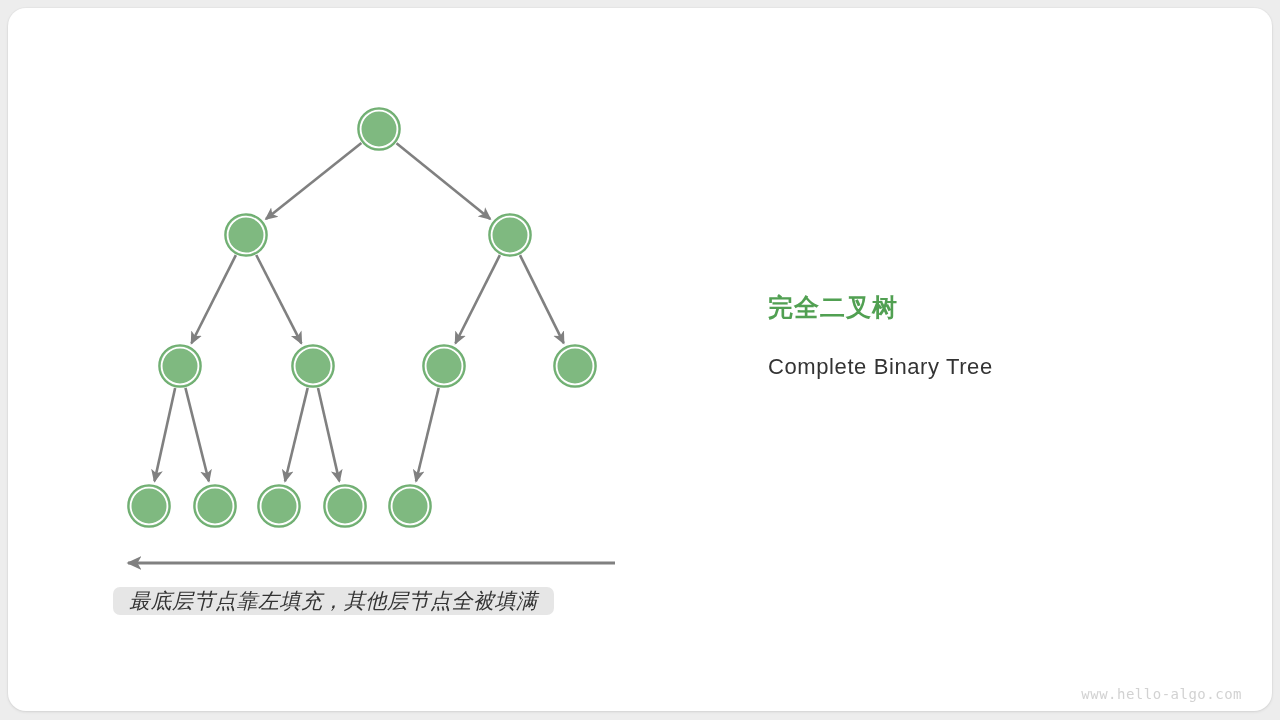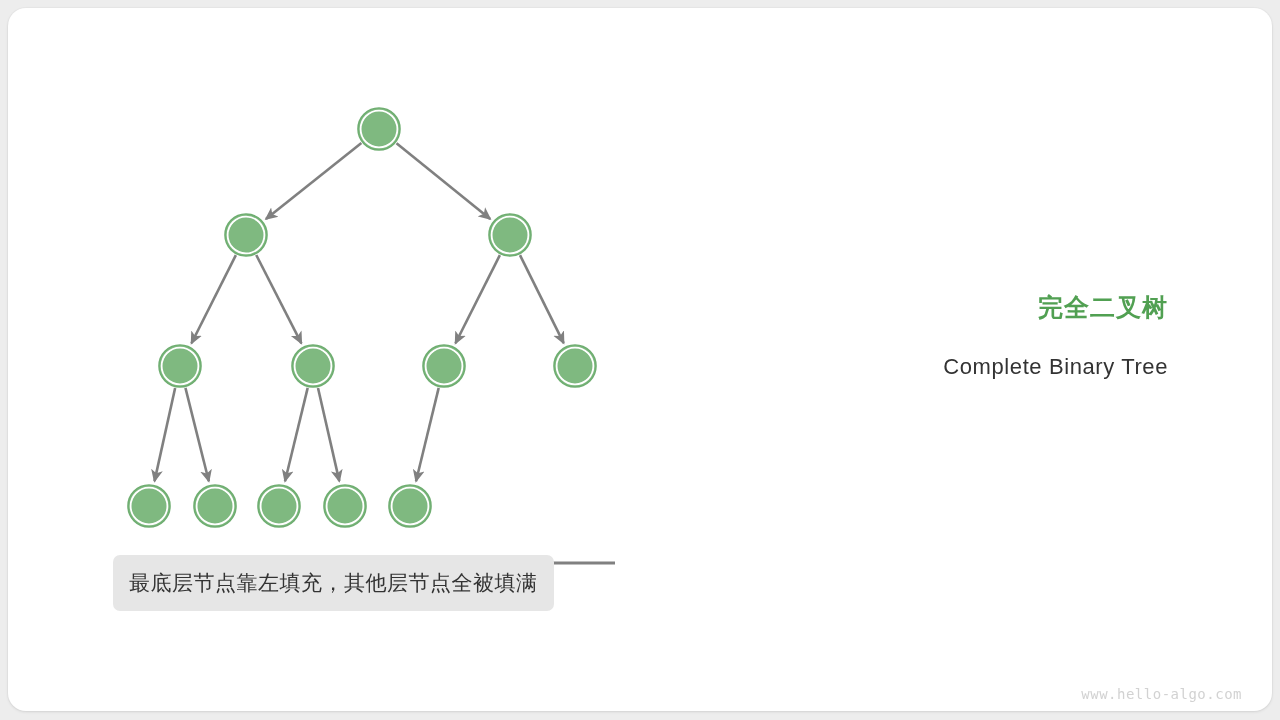--- a/index.html
+++ b/index.html
@@ -41,21 +41,21 @@
     height: 720px;
     pointer-events: none;
   }
 
   
   #legend {
     position: absolute;
     left: 768px;
     top: 292px;
     width: 400px;
-    text-align: right;
+    text-align: left;
   }
   #legend .title {
     font-family: "Liberation Sans", sans-serif;
     font-size: 25px;
     font-weight: bold;
     color: #51a052;
     letter-spacing: 1px;
     line-height: 1.2;
   }
   #legend .subtitle {
@@ -63,32 +63,33 @@
     font-family: Liberation Sans, sans-serif;
     font-size: 22px;
     color: #333333;
     letter-spacing: 0.6px;
   }
 
   
   #caption-chip {
     position: absolute;
     left: 113px;
-    top: 555px;
-    height: 56px;
+    top: 587px;
+    height: 28px;
     padding: 0 16px;
     display: flex;
     align-items: center;
     background: #e6e6e6;
     border-radius: 7px;
     font-family: "Liberation Sans", sans-serif;
     font-size: 21px;
     color: #333333;
     letter-spacing: 0.5px;
     white-space: nowrap;
+    font-style: italic;
   }
 
   
   #watermark {
     position: absolute;
     right: 38px;
     bottom: 18px;
     font-family: "DejaVu Sans Mono", "Liberation Mono", monospace;
     font-size: 14px;
     color: #d2d2d2;

